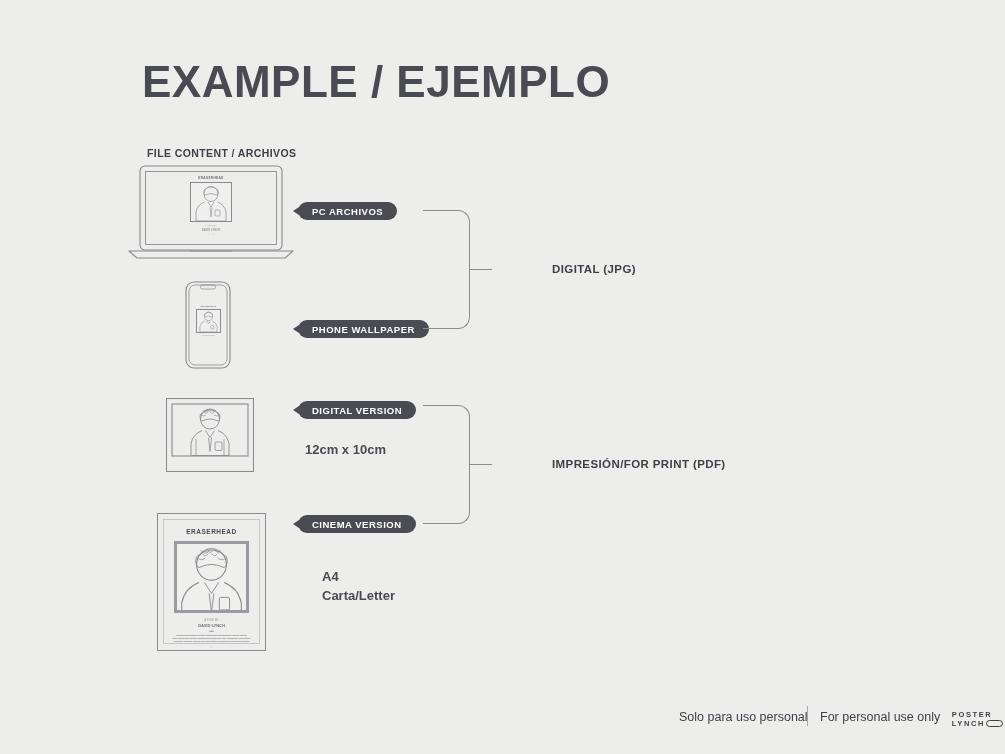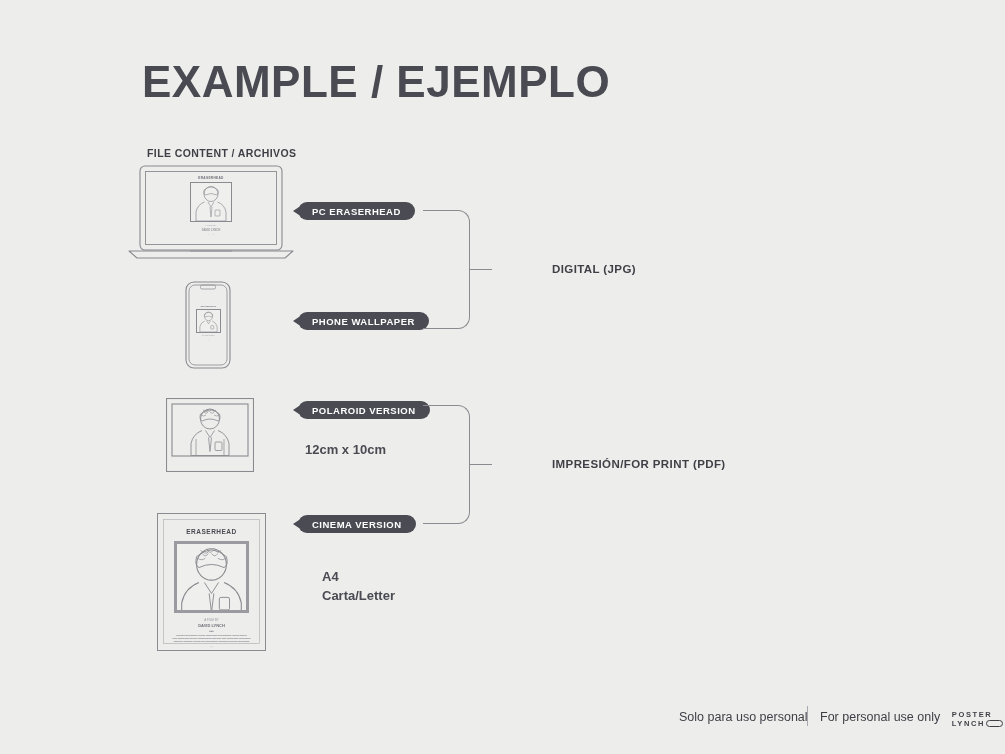--- a/index.html
+++ b/index.html
@@ -183,27 +183,27 @@
     <div class="mini-credits" style="top:117px; font-size:2.6px;">■■■</div>
     <div class="mini-credits" style="top:121px; font-size:2.3px; line-height:2.9px; padding:0 14px;">
       ▬▬▬▬ ▬▬▬▬▬ ▬▬▬ ▬▬▬▬▬ ▬▬▬▬▬▬ ▬▬▬ ▬▬▬<br>
       ▬▬ ▬▬▬▬▬ ▬▬▬ ▬▬▬▬▬▬ ▬▬▬▬ ▬▬ ▬▬▬▬▬ ▬▬▬▬▬<br>
       ▬▬▬▬ ▬▬▬▬ ▬▬▬ ▬▬ ▬▬▬▬▬ ▬▬▬▬▬ ▬▬▬ ▬▬▬▬▬
     </div>
     <div class="mini-credits" style="top:133px; font-size:2.6px;">▭</div>
   </div>
 
   <div class="pill" style="left:272px; top:202px;">
-    <span>PC ERASERHEAD</span>
-  </div>
-  <div class="pill" style="left:272px; top:312px;">
+    <span>PC ARCHIVOS</span>
+  </div>
+  <div class="pill" style="left:272px; top:320px;">
     <span>PHONE WALLPAPER</span>
   </div>
   <div class="pill" style="left:272px; top:401px;">
-    <span>POLAROID VERSION</span>
+    <span>DIGITAL VERSION</span>
   </div>
   <div class="pill" style="left:272px; top:515px;">
     <span>CINEMA VERSION</span>
   </div>
 
   <div class="size-label" style="left:279px; top:440px;">12cm x 10cm</div>
   <div class="size-label" style="left:296px; top:567px;">
     <span>A4</span><br>
     <span>Carta/Letter</span>
   </div>

